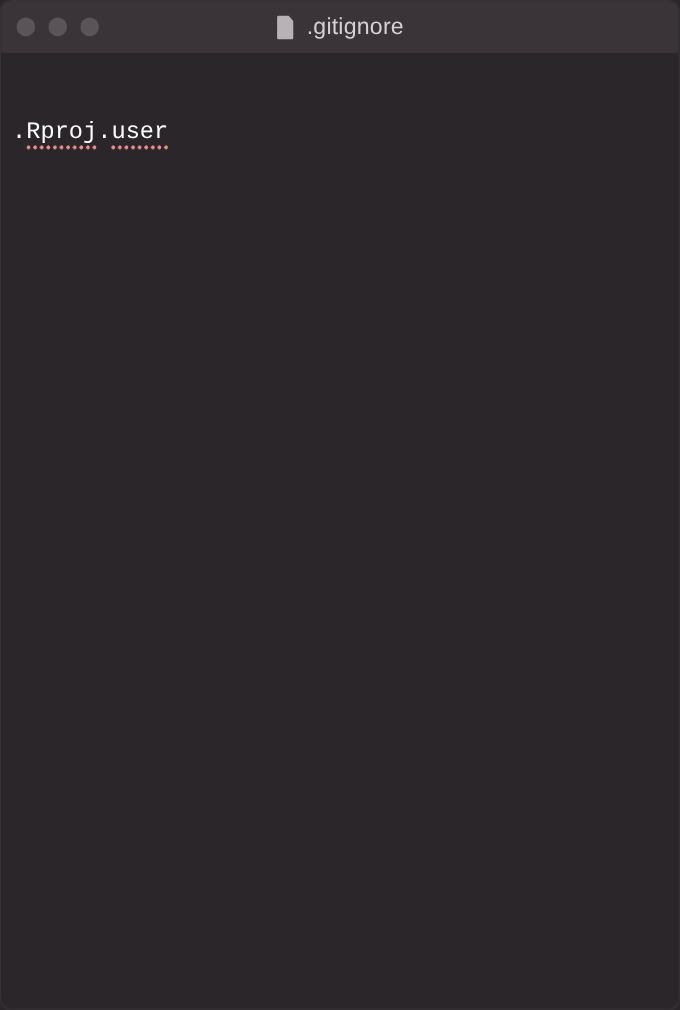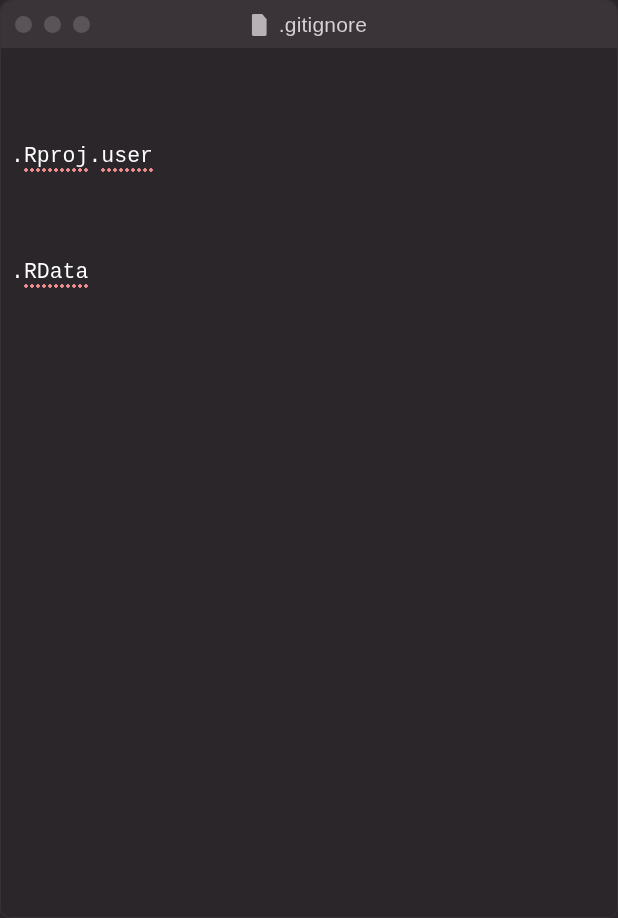--- a/index.html
+++ b/index.html
@@ -59,21 +59,20 @@
     .editor {
       padding: 6px 10px;
       font-family: Menlo, Monaco, Consolas, "Courier New", monospace;
       font-size: 21.5px;
       line-height: 26px;
       color: #ffffff;
       white-space: pre;
     }
     .line {
       display: block;
-      margin-top: 36px;
     }
     .spell-err {
       position: relative;
       display: inline-block;
       padding-bottom: 2px;
     }
     .spell-err::after {
       content: "";
       position: absolute;
       left: 0;
@@ -97,14 +96,13 @@
   <div class="title-wrap">
     <svg class="file-icon" viewBox="0 0 24 30">
       <path d="M3 0 h12 l6 7 v21 a2 2 0 0 1 -2 2 h-16 a2 2 0 0 1 -2 -2 v-26 a2 2 0 0 1 2 -2 z"></path>
     </svg>
     <span class="title-text">.gitignore</span>
   </div>
 </div>
 
 <div class="editor">
   <span class="line"><span>.</span><span class="spell-err">Rproj</span><span>.</span><span class="spell-err">user</span><span></span></span>
-  <span class="line"><span>.</span><span class="spell-err">RData</span></span>
 </div>
 
 </body></html>

